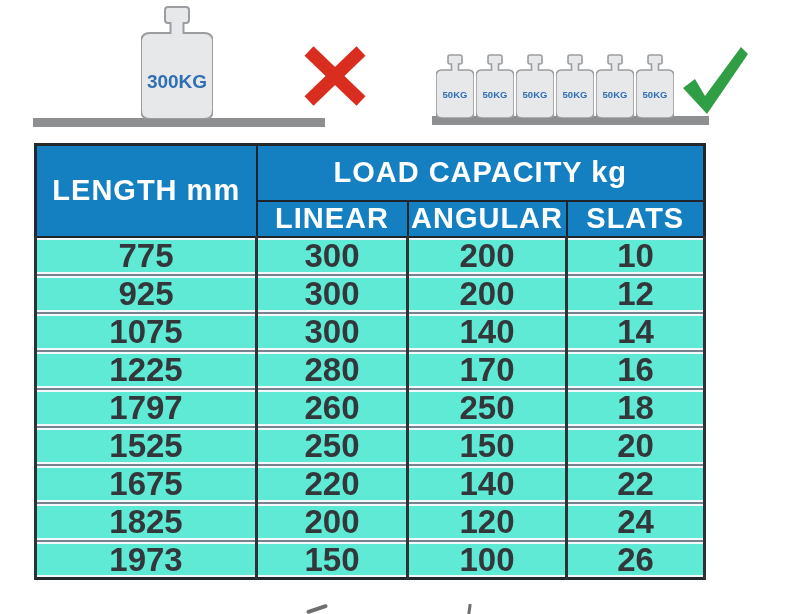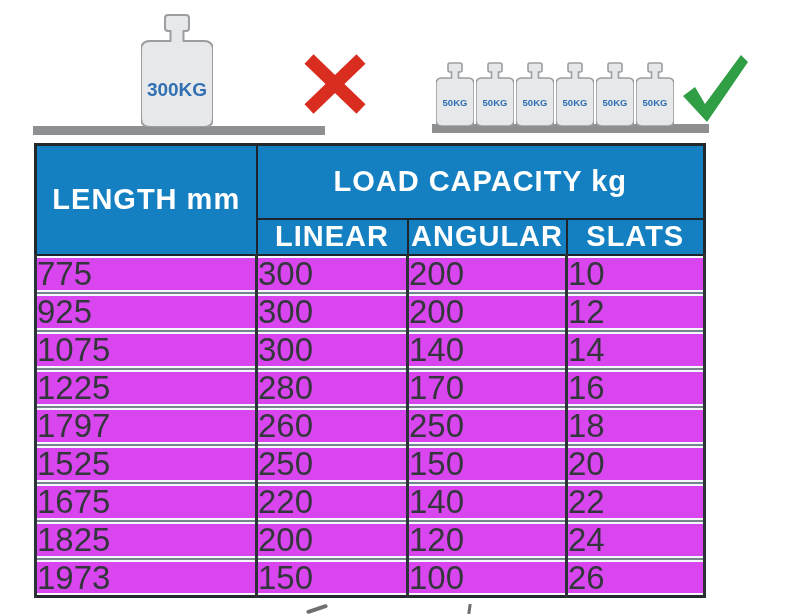--- a/index.html
+++ b/index.html
@@ -2,47 +2,47 @@
 <html><head>
 <meta charset="utf-8">
 <style>
   html,body { margin:0; padding:0; }
   body {
     width:800px; height:614px; position:relative; overflow:hidden;
     background:#ffffff;
     font-family:"Liberation Sans", sans-serif;
   }
   
-  .illus { position:absolute; left:0; top:8px; width:756px; height:140px; }
+  .illus { position:absolute; left:0; top:0; width:756px; height:140px; }
   .shelf { position:absolute; background:#8d8f91; }
   .shelf-wrong { left:33px; top:118px; width:292px; height:9px; }
   .shelf-right { left:432px; top:116px; width:277px; height:9px; }
   .big-weight { position:absolute; left:141px; top:6px; width:72px; height:113px; }
   .cross-mark { position:absolute; left:303px; top:46px; width:64px; height:60px; }
   .weights-row { position:absolute; left:436px; top:54px; height:64px; display:flex; gap:2px; }
   .small-weight { width:38px; height:64px; }
   .check-mark { position:absolute; left:679px; top:46px; width:70px; height:70px; }
   .weight-label-big { font-family:"Liberation Sans", sans-serif; font-weight:bold; }
   
   table.cap {
     position:absolute; left:34px; top:143px; width:669px;
     border-collapse:collapse; table-layout:fixed;
     border:3px solid #23282d;
   }
   table.cap th {
     background:#1580c1; color:#ffffff; font-weight:bold; font-size:29px;
     text-align:center; vertical-align:middle; letter-spacing:1px;
     border:2px solid #1e242a; padding:0;
   }
-  table.cap thead tr.h1 { height:74px; }
+  table.cap thead tr.h1 { height:56px; }
   table.cap thead tr.h2 { height:36px; }
   table.cap tbody tr { height:38px; }
   table.cap td {
-    background:#d946ef; color:#33373c; font-size:33px; font-weight:400;
-    vertical-align:middle; padding:0; line-height:1;
+    background:#5eead4; color:#33373c; font-size:33px; font-weight:700;
+    text-align:center; vertical-align:middle; padding:0; line-height:1;
     border-left:3px solid #2b3238; border-right:3px solid #2b3238;
     border-top:none; border-bottom:2px solid #76828c;
     box-shadow: inset 0 2px 0 #f3f8fc, inset 0 -2px 0 #f3f8fc;
   }
   
   .mark-a { position:absolute; left:306px; top:607px; width:22px; height:4px;
             background:#6f6f6f; transform:rotate(-18deg); border-radius:2px; }
   .mark-b { position:absolute; left:468px; top:604px; width:3px; height:10px;
             background:#6f6f6f; transform:rotate(8deg); }
 </style>

